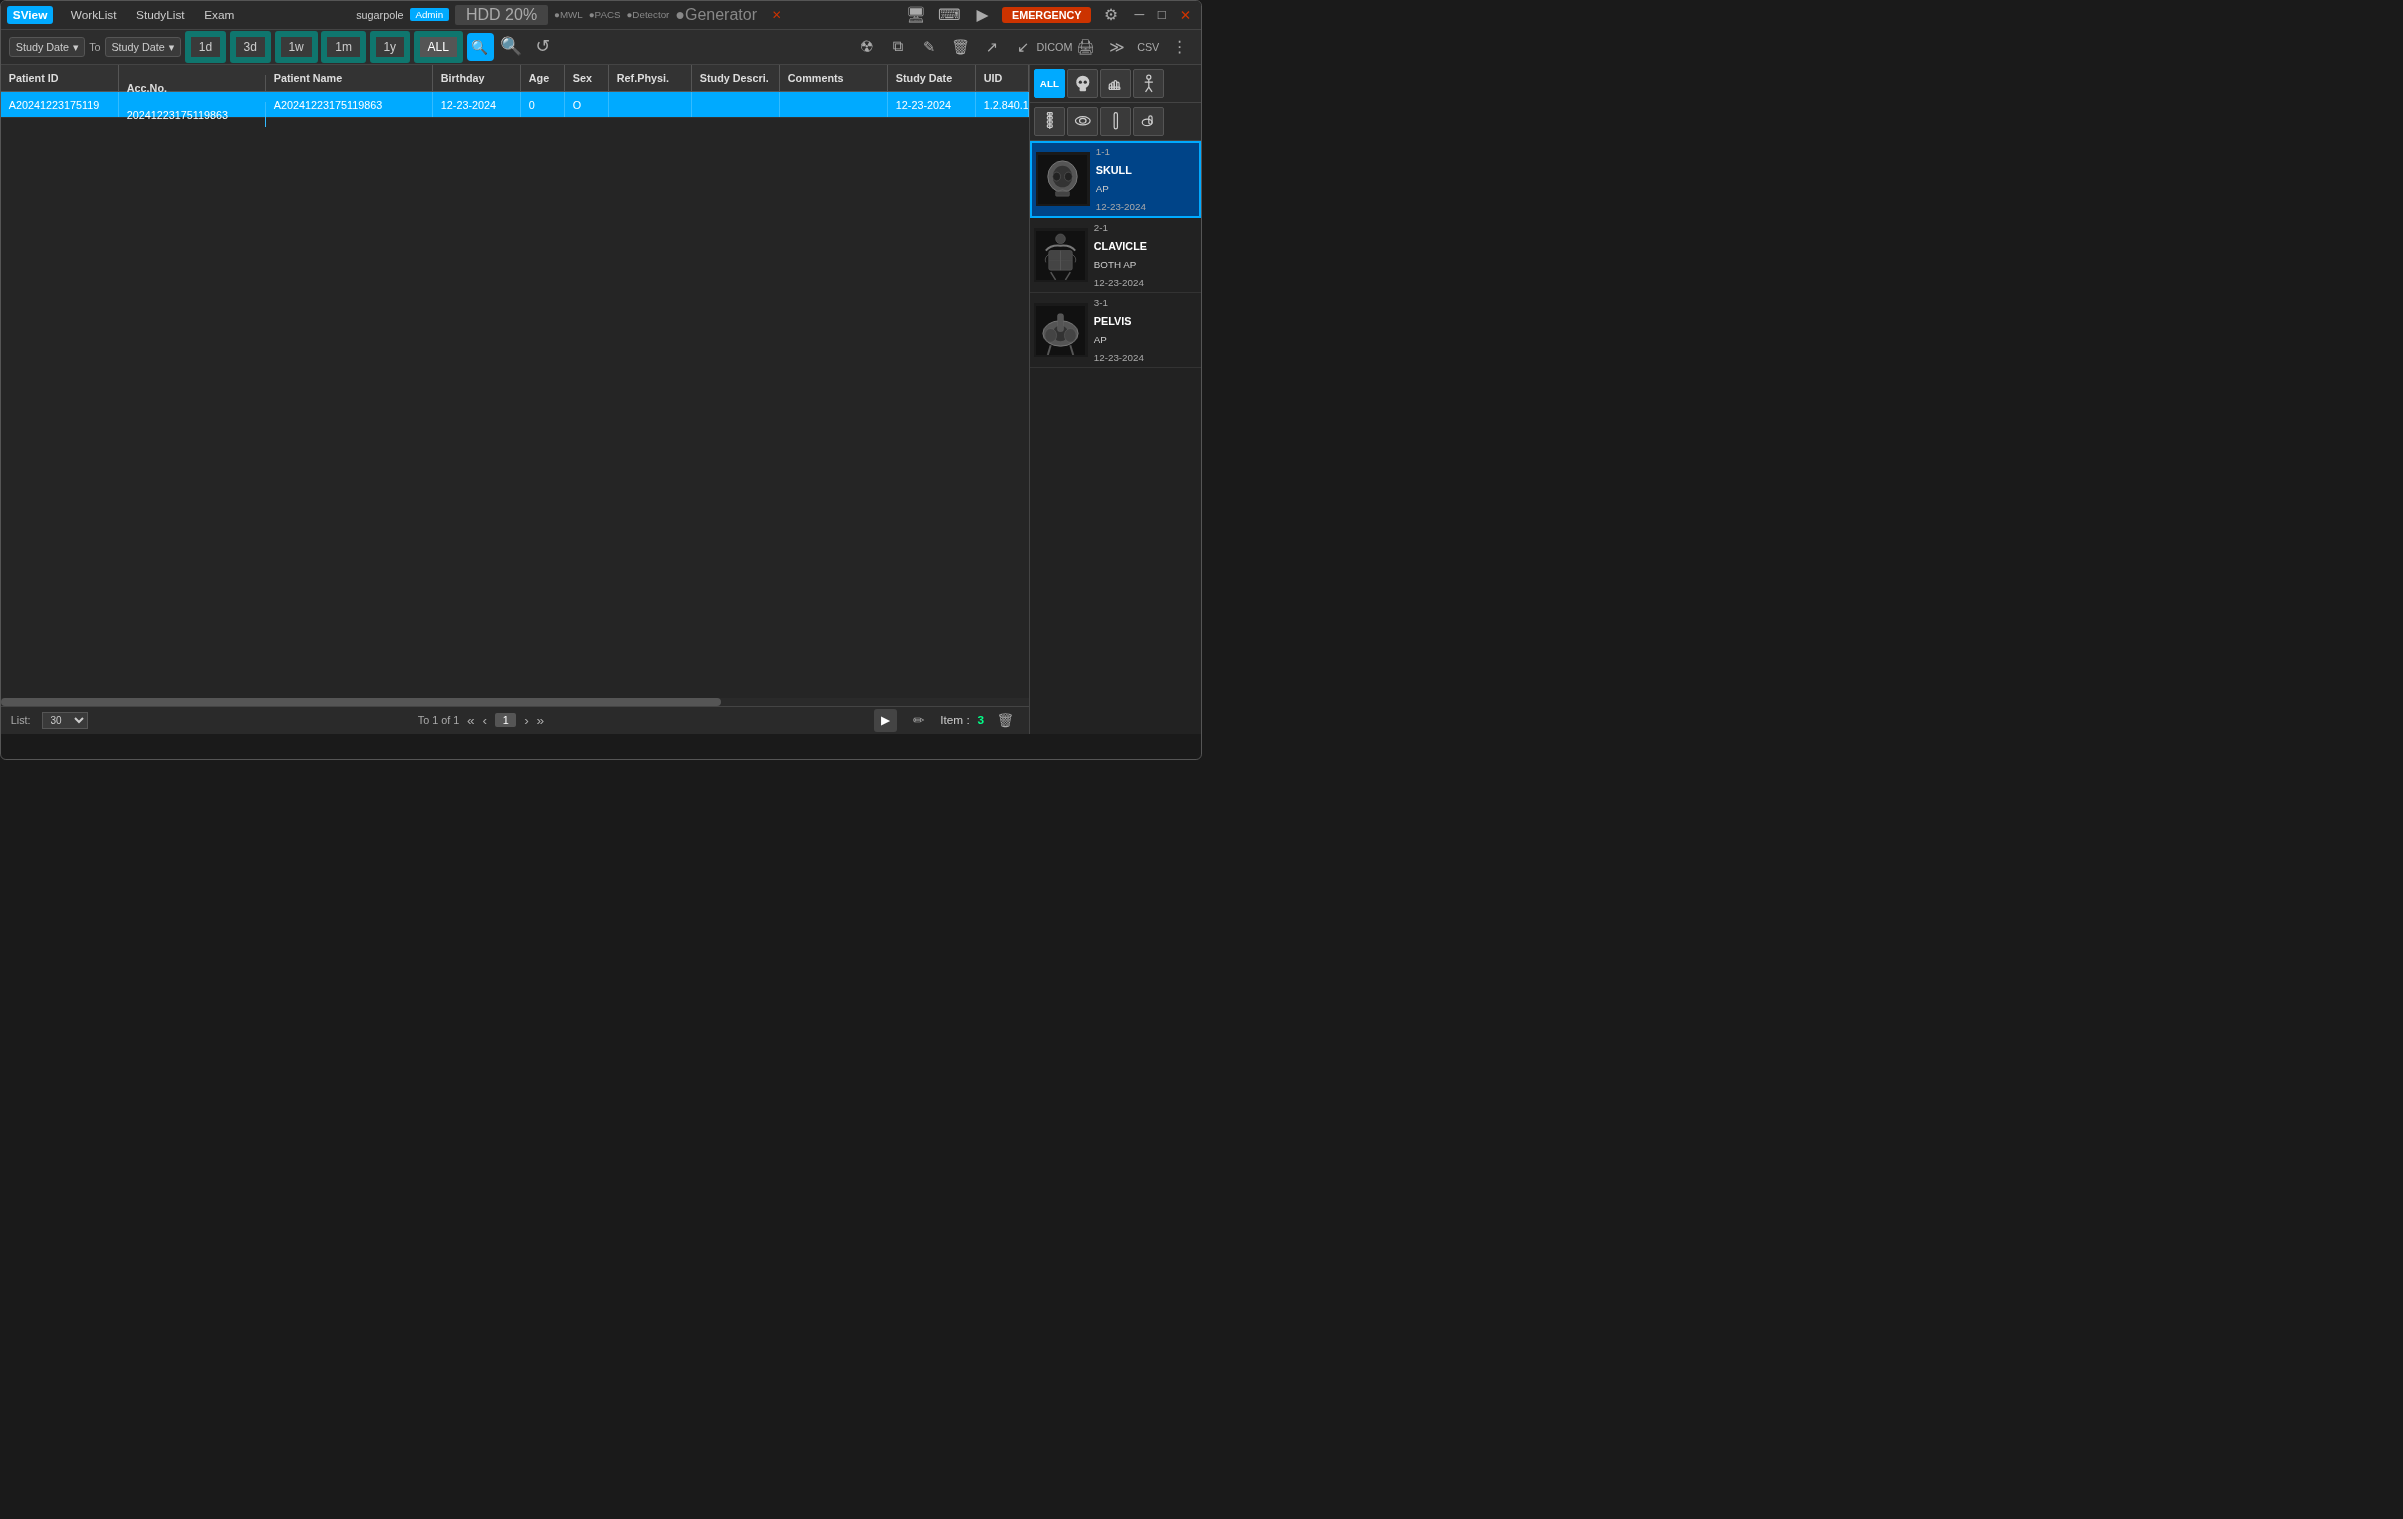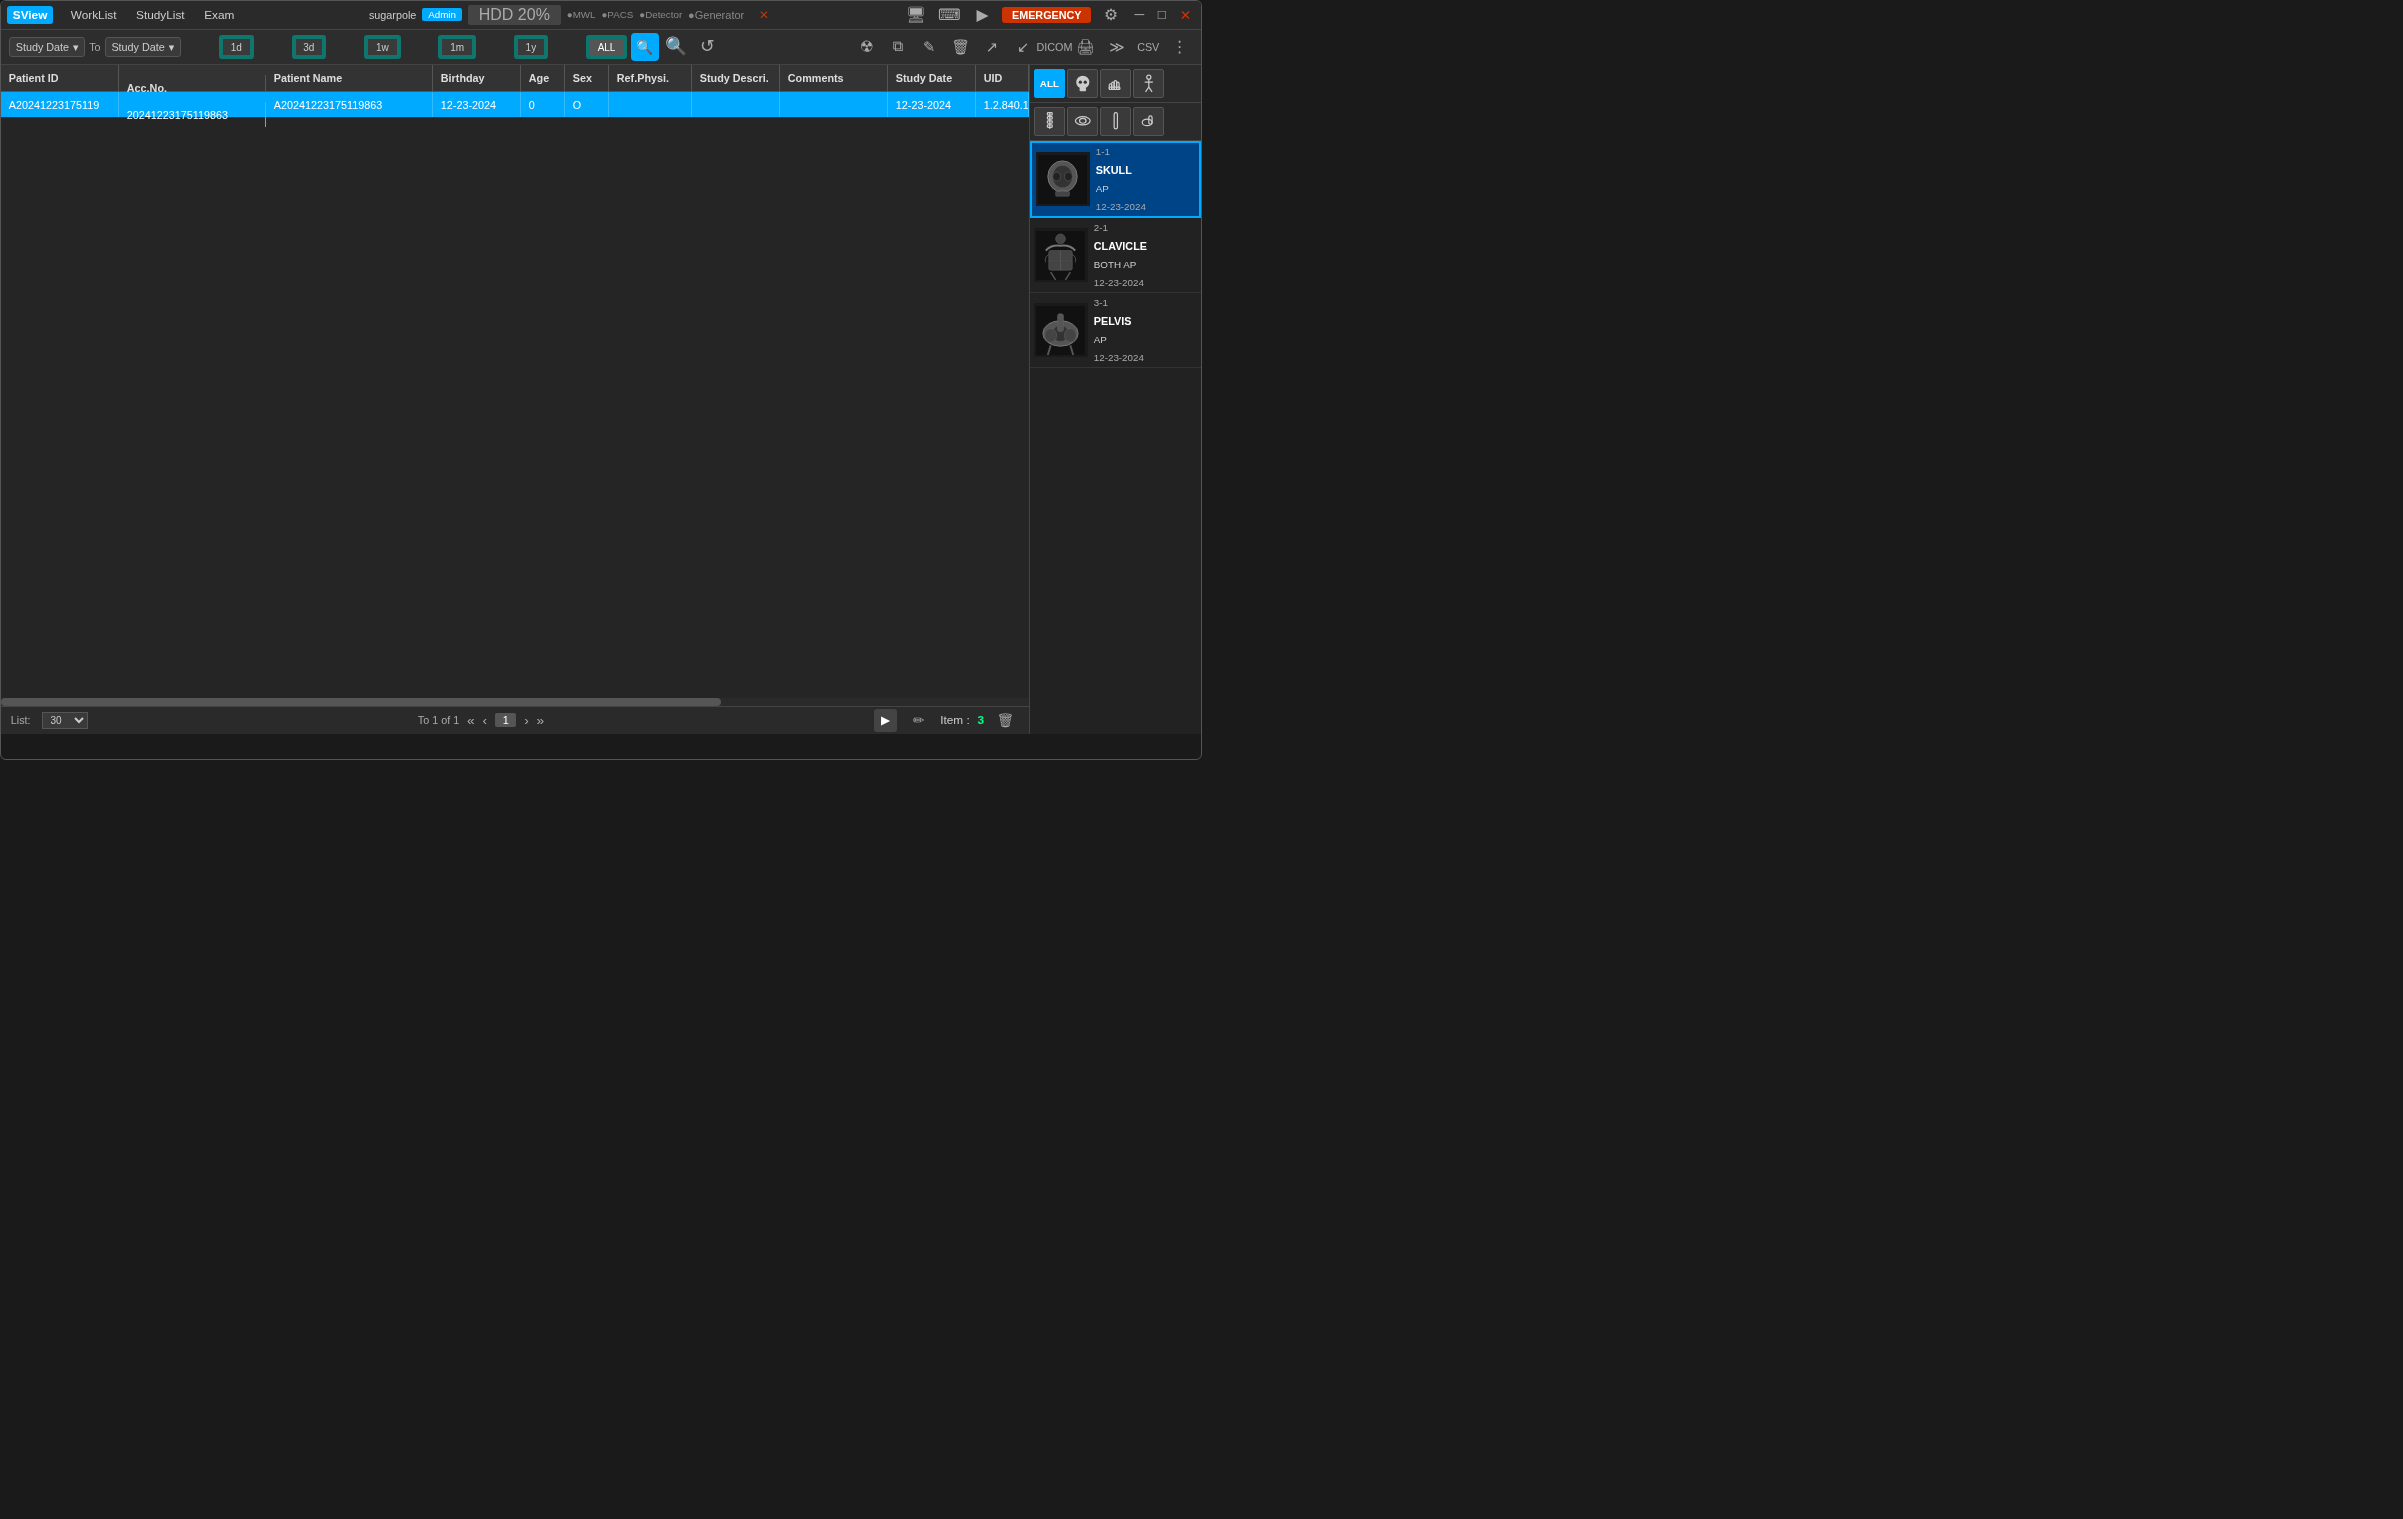--- a/index.html
+++ b/index.html
@@ -112,26 +112,25 @@
       align-items: center;
       gap: 3.9px;
     }
     .filter-to {
       color: #aaa;
       font-size: 10.8px;
     }
     .time-btn {
       background: #3a3a3a;
       color: #ccc;
-      border: 4px solid #0f766e;
+      border: 6px solid #0f766e;
       padding: 2.9px 7.8px;
       border-radius: 2.9px;
-      font-size: 10px;
-      cursor: pointer;
-      margin-left: 34px;
+      font-size: 12px;
+      cursor: pointer;
     }
     .time-btn.active {
       background: #555;
       color: #fff;
     }
     .search-btn {
       background: #00aaff;
       color: #fff;
       border: none;
       width: 27.4px;
@@ -396,21 +395,21 @@
   <span class="menu-item">StudyList</span>
   <span class="menu-item">Exam</span>
 
   <div class="title-center">
     <span>sugarpole</span>
     <span class="admin-badge">Admin</span>
     <span class="hdd-badge"><span>HDD</span> <span>20%</span></span>
     <span style="color:#888;font-size:9.8px;">●<span>MWL</span></span>
     <span style="color:#888;font-size:9.8px;">●<span>PACS</span></span>
     <span style="color:#888;font-size:9.8px;">●<span>Detector</span></span>
-    <span style="color:#888;font-size:11px;">●<span>Generator</span></span>
+    <span style="color:#888;font-size:16px;">●<span>Generator</span></span>
     <button class="icon-btn" style="color:#cc3300;font-size:11.8px;">✕</button>
   </div>
 
   <div class="title-right">
     <button class="icon-btn">🖥</button>
     <button class="icon-btn">⌨</button>
     <button class="icon-btn">▶</button>
     <button class="emergency-btn">EMERGENCY</button>
     <button class="icon-btn">⚙</button>
     <button class="win-btn">─</button>

